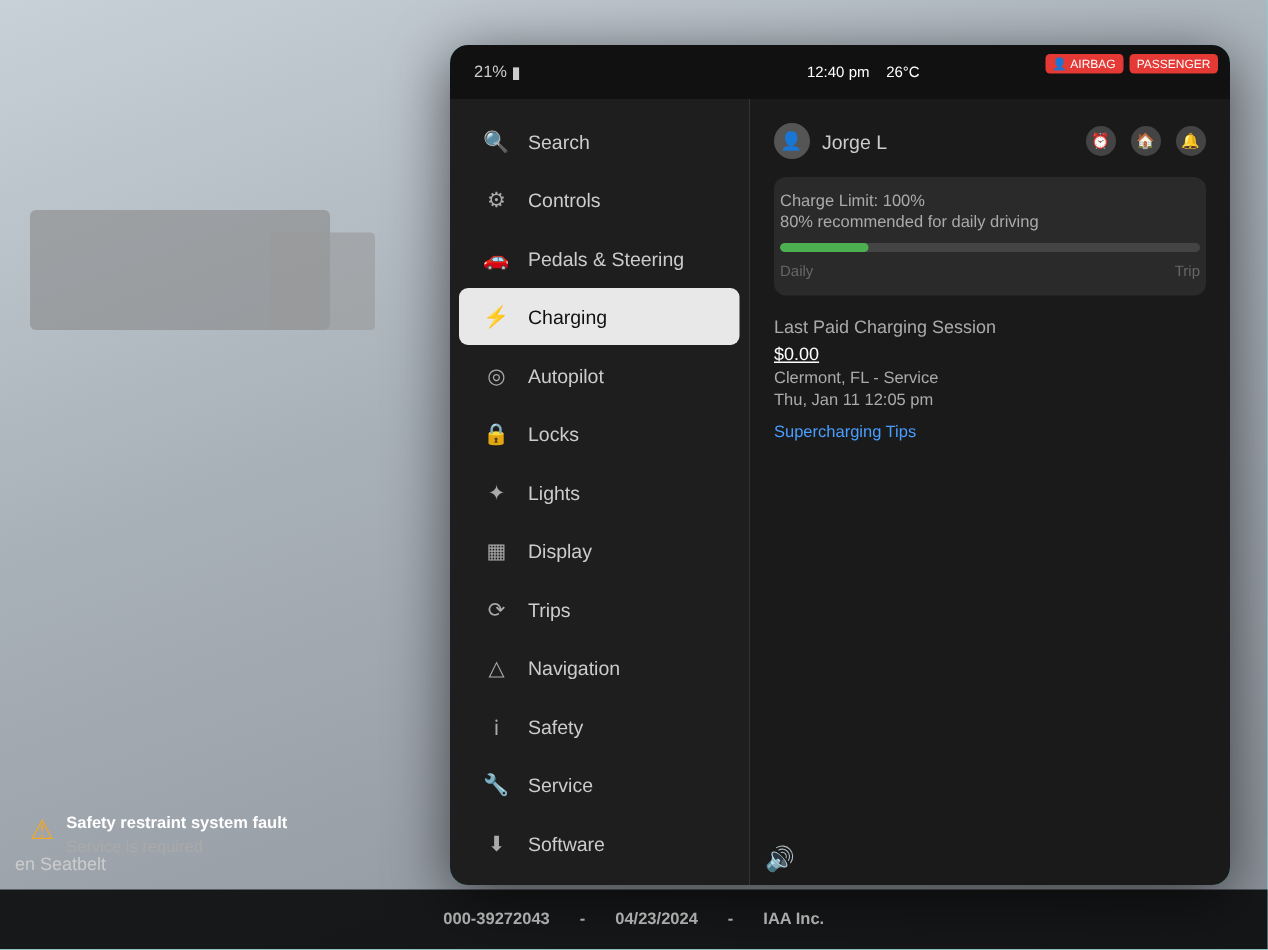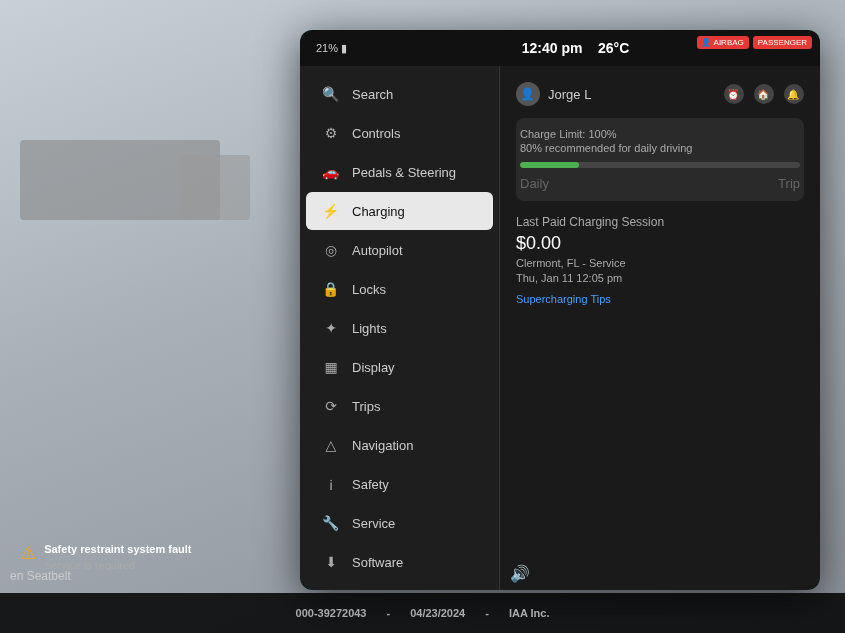--- a/index.html
+++ b/index.html
@@ -45,22 +45,22 @@
     }
     .status-left {
       display: flex;
       align-items: center;
       gap: 8px;
       color: #ccc;
       font-size: 12px;
     }
     .status-center {
       color: #fff;
-      font-size: 14px;
-      font-weight: 700;
+      font-size: 10px;
+      font-weight: 400;
     }
     .status-right {
       display: flex;
       align-items: center;
       gap: 8px;
       color: #ccc;
       font-size: 12px;
     }
     .battery-indicator {
       display: flex;
@@ -206,38 +206,39 @@
       margin-bottom: 8px;
     }
     .charge-bar-fill {
       height: 100%;
       background: #4caf50;
       border-radius: 3px;
     }
     .charge-bar-labels {
       display: flex;
       justify-content: space-between;
-      font-size: 13px;
+      font-size: 10px;
       color: #666;
     }
 
     
     .last-charge {
       margin-top: 10px;
     }
     .last-charge-title {
       color: #aaa;
       font-size: 12px;
       margin-bottom: 4px;
     }
     .last-charge-amount {
       color: #fff;
-      font-size: 18px;
+      font-size: 12px;
       font-weight: 400;
       margin-bottom: 2px;
+      text-decoration: underline;
     }
     .last-charge-location {
       color: #aaa;
       font-size: 11px;
       line-height: 1.4;
     }
     .supercharging-link {
       color: #4a9eff;
       font-size: 11px;
       margin-top: 6px;

